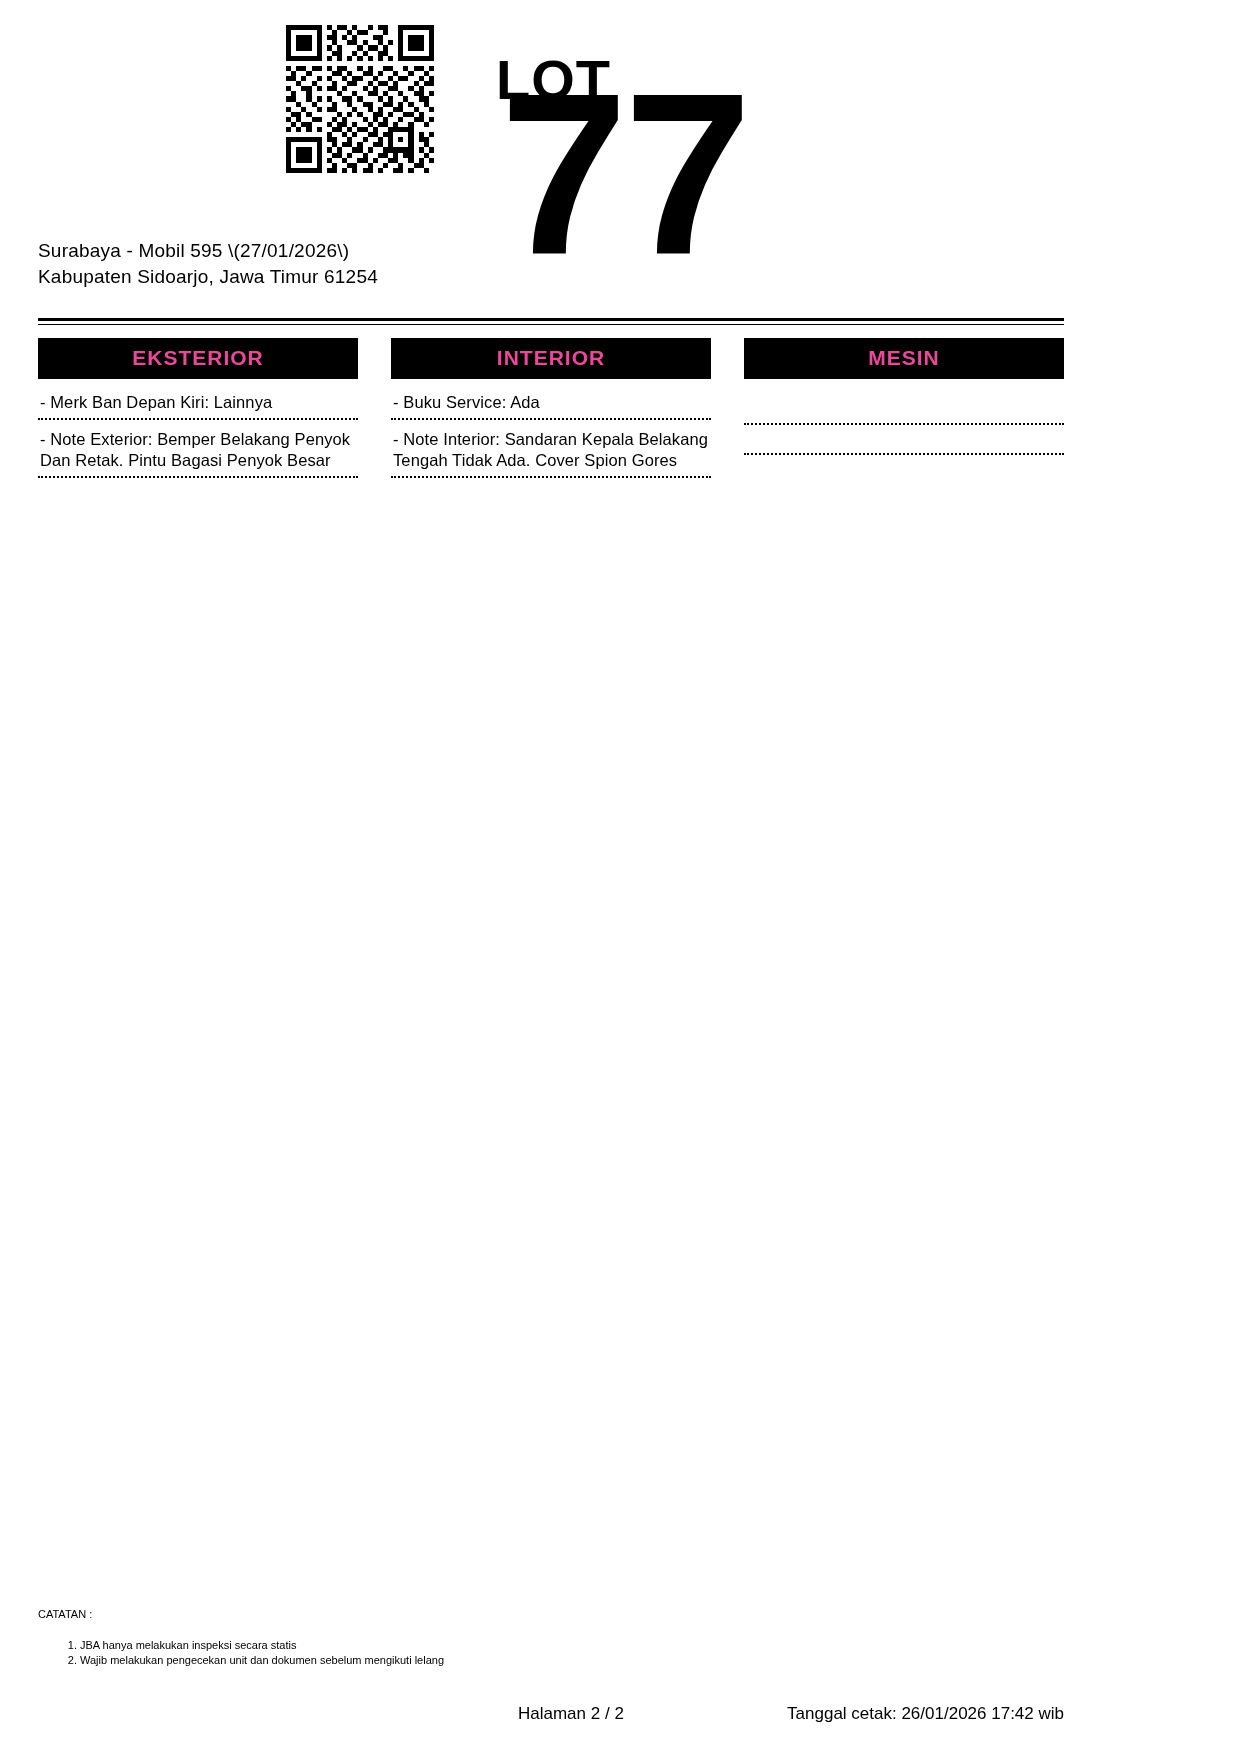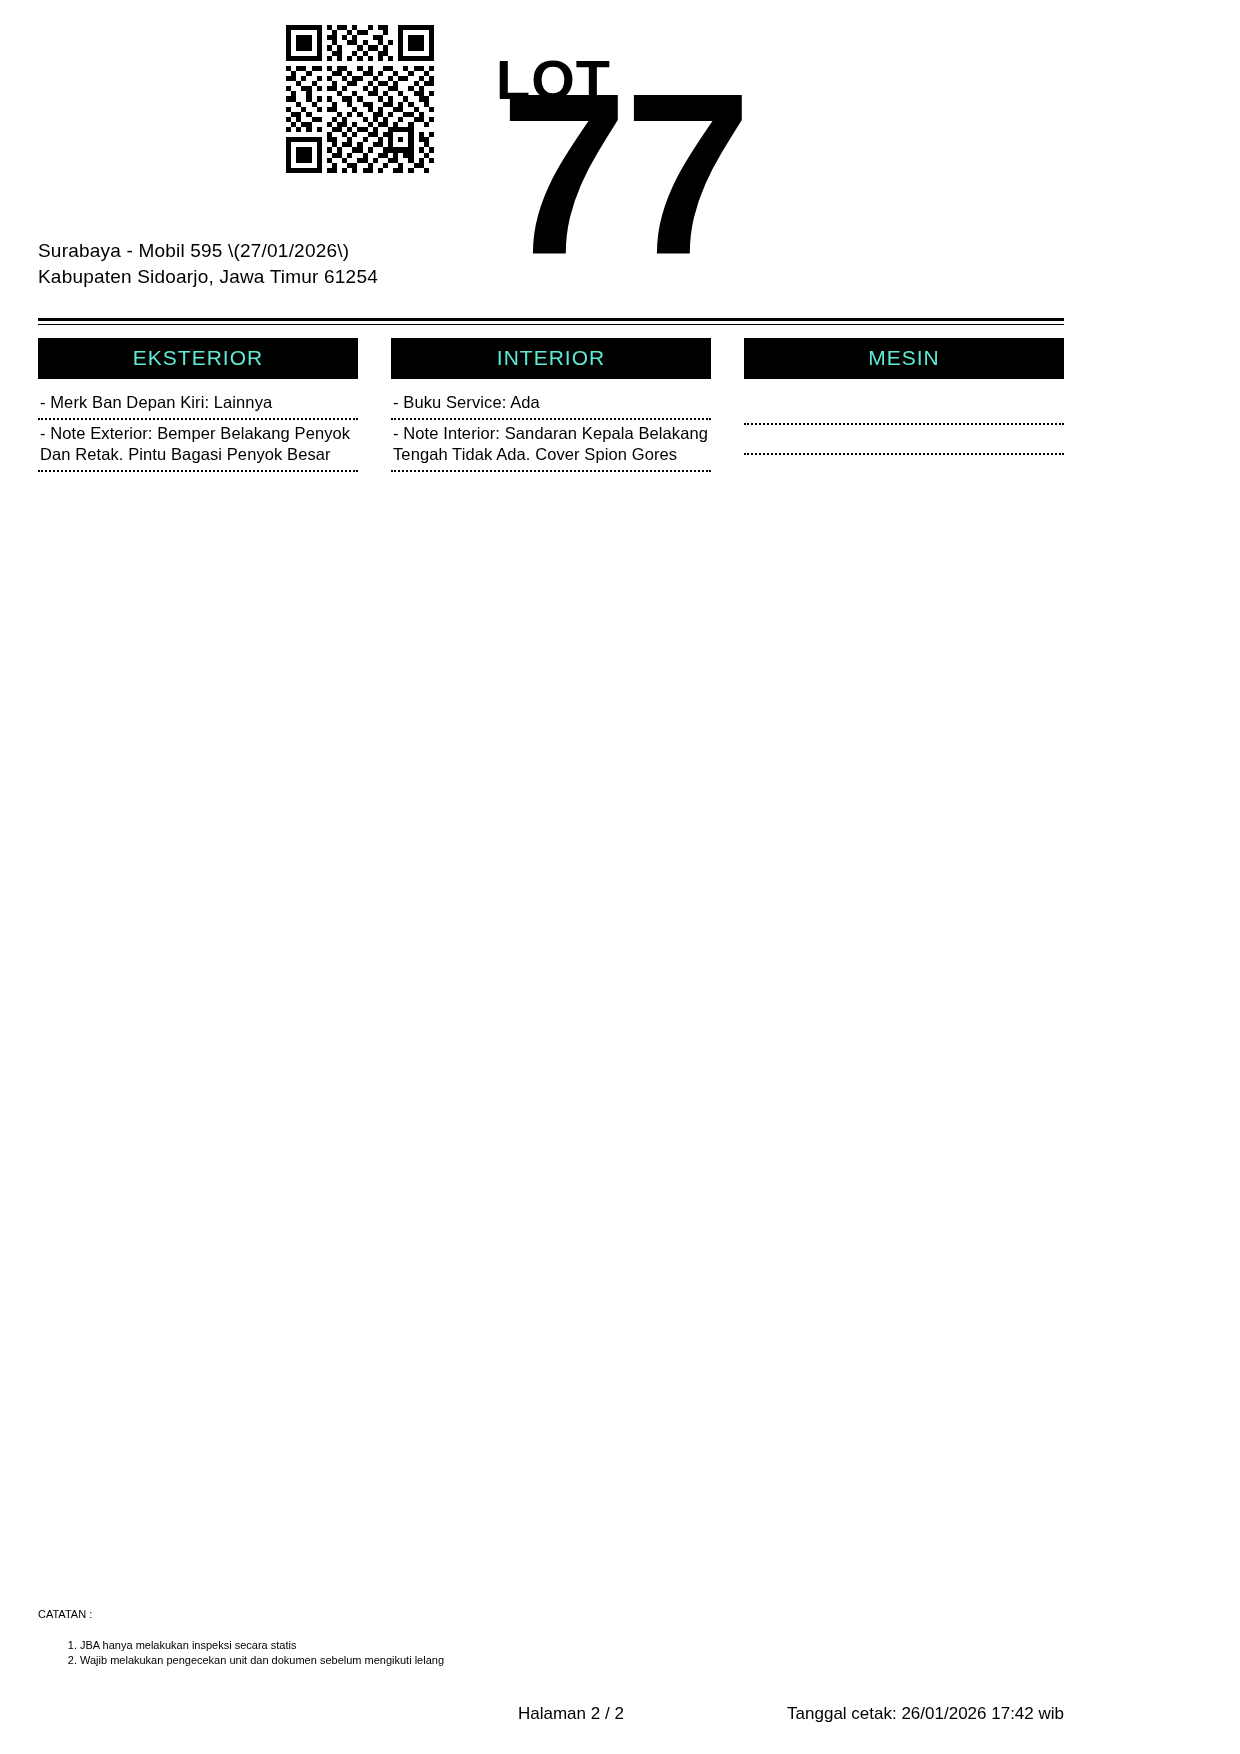--- a/index.html
+++ b/index.html
@@ -91,34 +91,35 @@
     position: absolute;
     left: 38px;
     top: 338px;
     width: 1026px;
     display: flex;
     justify-content: space-between;
   }
   .col { width: 320px; }
   .col-head {
     background: #000;
-    color: #5eead4;
+    color: #ec4899;
     text-align: center;
     font-size: 21px;
-    font-weight: normal;
+    font-weight: bold;
     letter-spacing: 1px;
     padding: 8px 0 9px 0;
   }
   .items { margin-top: 10px; }
   .item {
     font-size: 16.5px;
     line-height: 21px;
     padding: 3px 2px 5px 2px;
     border-bottom: 2px dotted #000;
     letter-spacing: .1px;
+    margin-top: 6px;
   }
   .spacer-line {
     height: 34px;
     border-bottom: 2px dotted #000;
   }
   .spacer-line2 {
     height: 28px;
     border-bottom: 2px dotted #000;
   }
 

